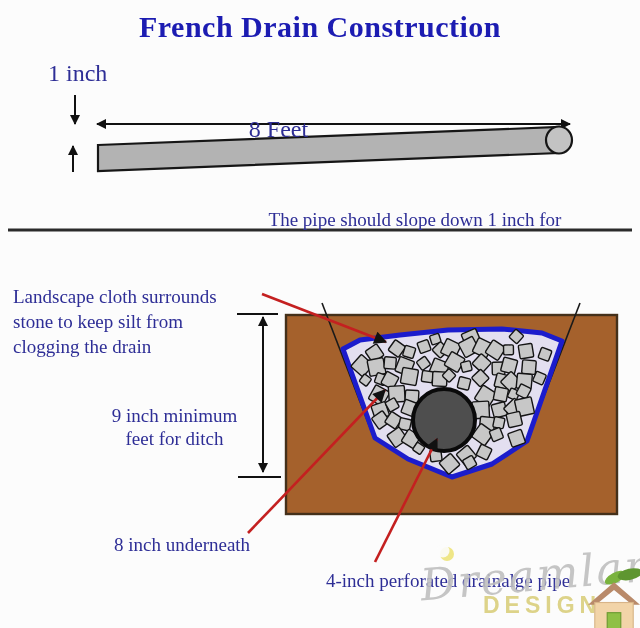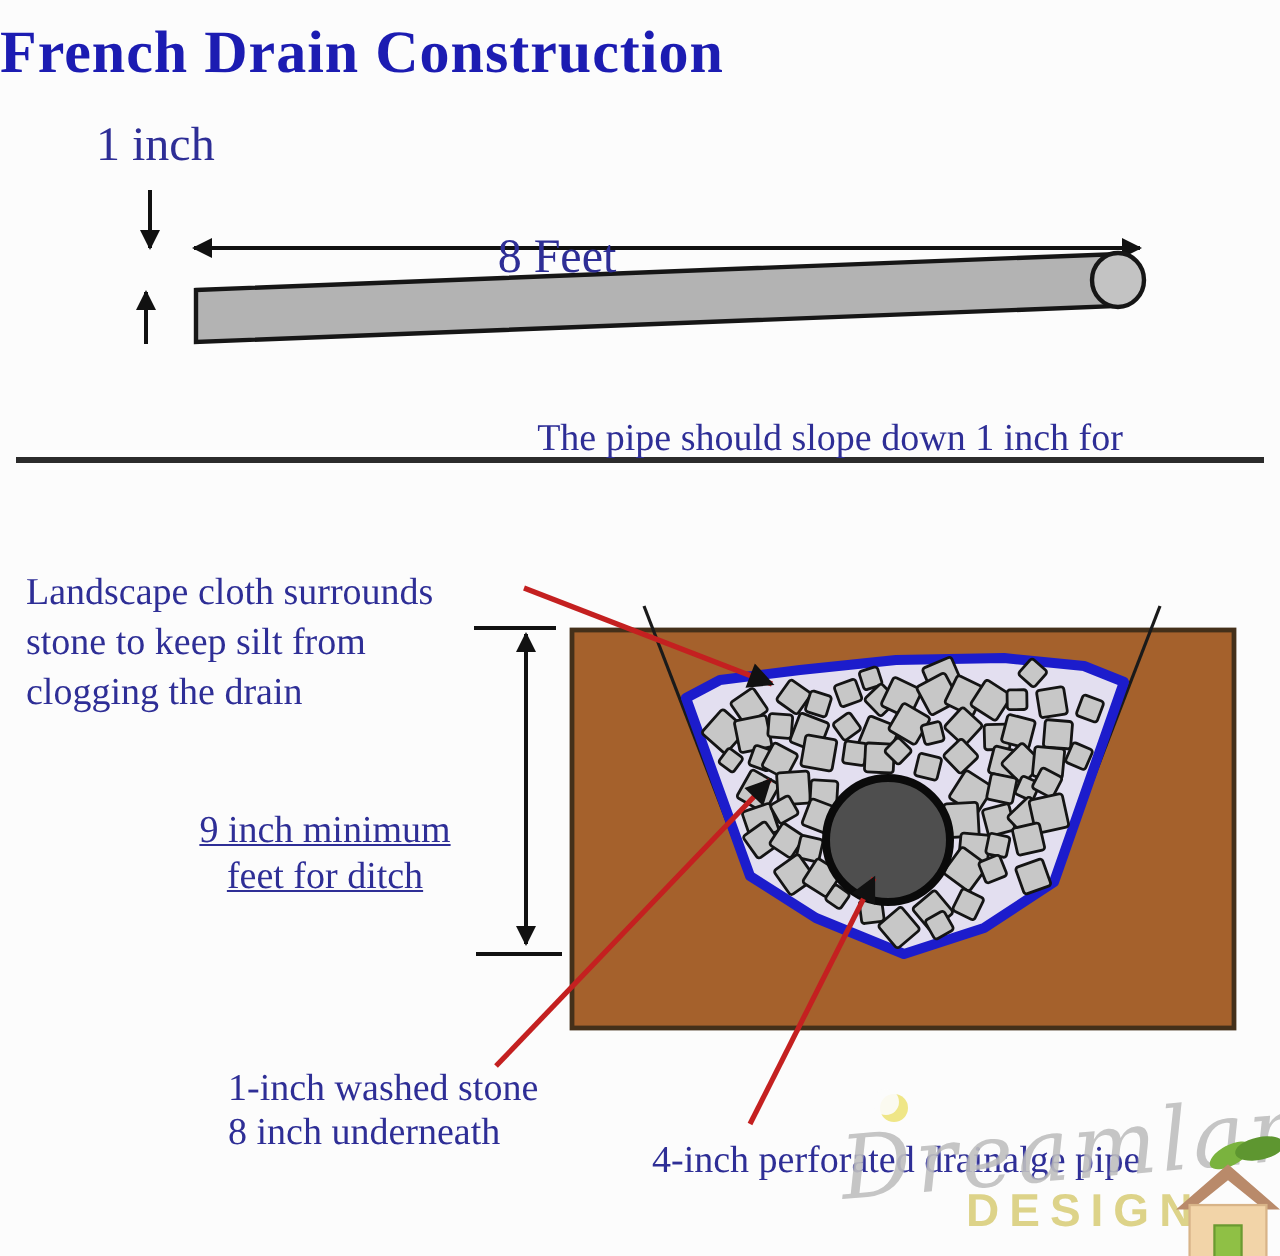--- a/index.html
+++ b/index.html
@@ -3,21 +3,21 @@
 <meta charset="utf-8">
 <style>
   html,body{margin:0;padding:0;background:#ffffff;}
   #stage{
     position:relative;width:640px;height:628px;overflow:hidden;
     background:#fcfcfc;font-family:"Liberation Serif",serif;
   }
   svg{position:absolute;left:0;top:0;}
   .abs{position:absolute;}
   .title{
-    width:640px;top:10px;left:0;
+    width:640px;text-align:center;top:10px;left:0;
     font-size:30px;font-weight:bold;color:var(--heading-text);
     letter-spacing:0.5px;
   }
   .lbl{color:var(--label-text);font-size:19px;line-height:24px;}
   .lbl.small{font-size:24px;line-height:21px;}
   .center{text-align:center;margin-top:36px;}
   
   .soil{fill:var(--soil-brown);stroke:var(--soil-border);stroke-width:2.4;}
   .cloth{fill:var(--cloth-fill);stroke:var(--cloth-blue);stroke-width:5;stroke-linejoin:round;}
   .stone{fill:var(--stone-gray);stroke:#141414;stroke-width:1.4;}
@@ -163,27 +163,26 @@
   <div class="abs lbl center" style="left:205px;top:172px;width:420px;line-height:23px;">
     <div>The pipe should slope down 1 inch for</div>
   </div>
 
   <div class="abs lbl" style="left:13px;top:256px;line-height:25px;margin-top:28px;">
     <div>Landscape cloth surrounds</div>
     <div>stone to keep silt from</div>
     <div>clogging the drain</div>
   </div>
 
-  <div class="abs lbl center" style="left:80px;top:368px;width:165px;line-height:23px;text-decoration:underline;">
+  <div class="abs lbl center" style="left:92px;top:368px;width:165px;line-height:23px;">
     <div>9 inch minimum</div>
     <div>feet for ditch</div>
   </div>
 
   <div class="abs lbl" style="left:114px;top:534px;line-height:22px;">
-    <div>1-inch washed stone</div>
     <div>8 inch underneath</div>
   </div>
 
   <div class="abs lbl" style="left:326px;top:569px;">4-inch perforated drainalge pipe</div>
 
   <div class="abs" style="left:415px;top:540px;width:230px;height:90px;">
     <svg width="20" height="20" style="left:22px;top:4px;position:absolute;">
       <circle cx="10" cy="10" r="7" fill="#efe687"></circle>
       <circle cx="6" cy="7" r="6.5" fill="#fcfcfc" opacity="0.9"></circle>
     </svg>

